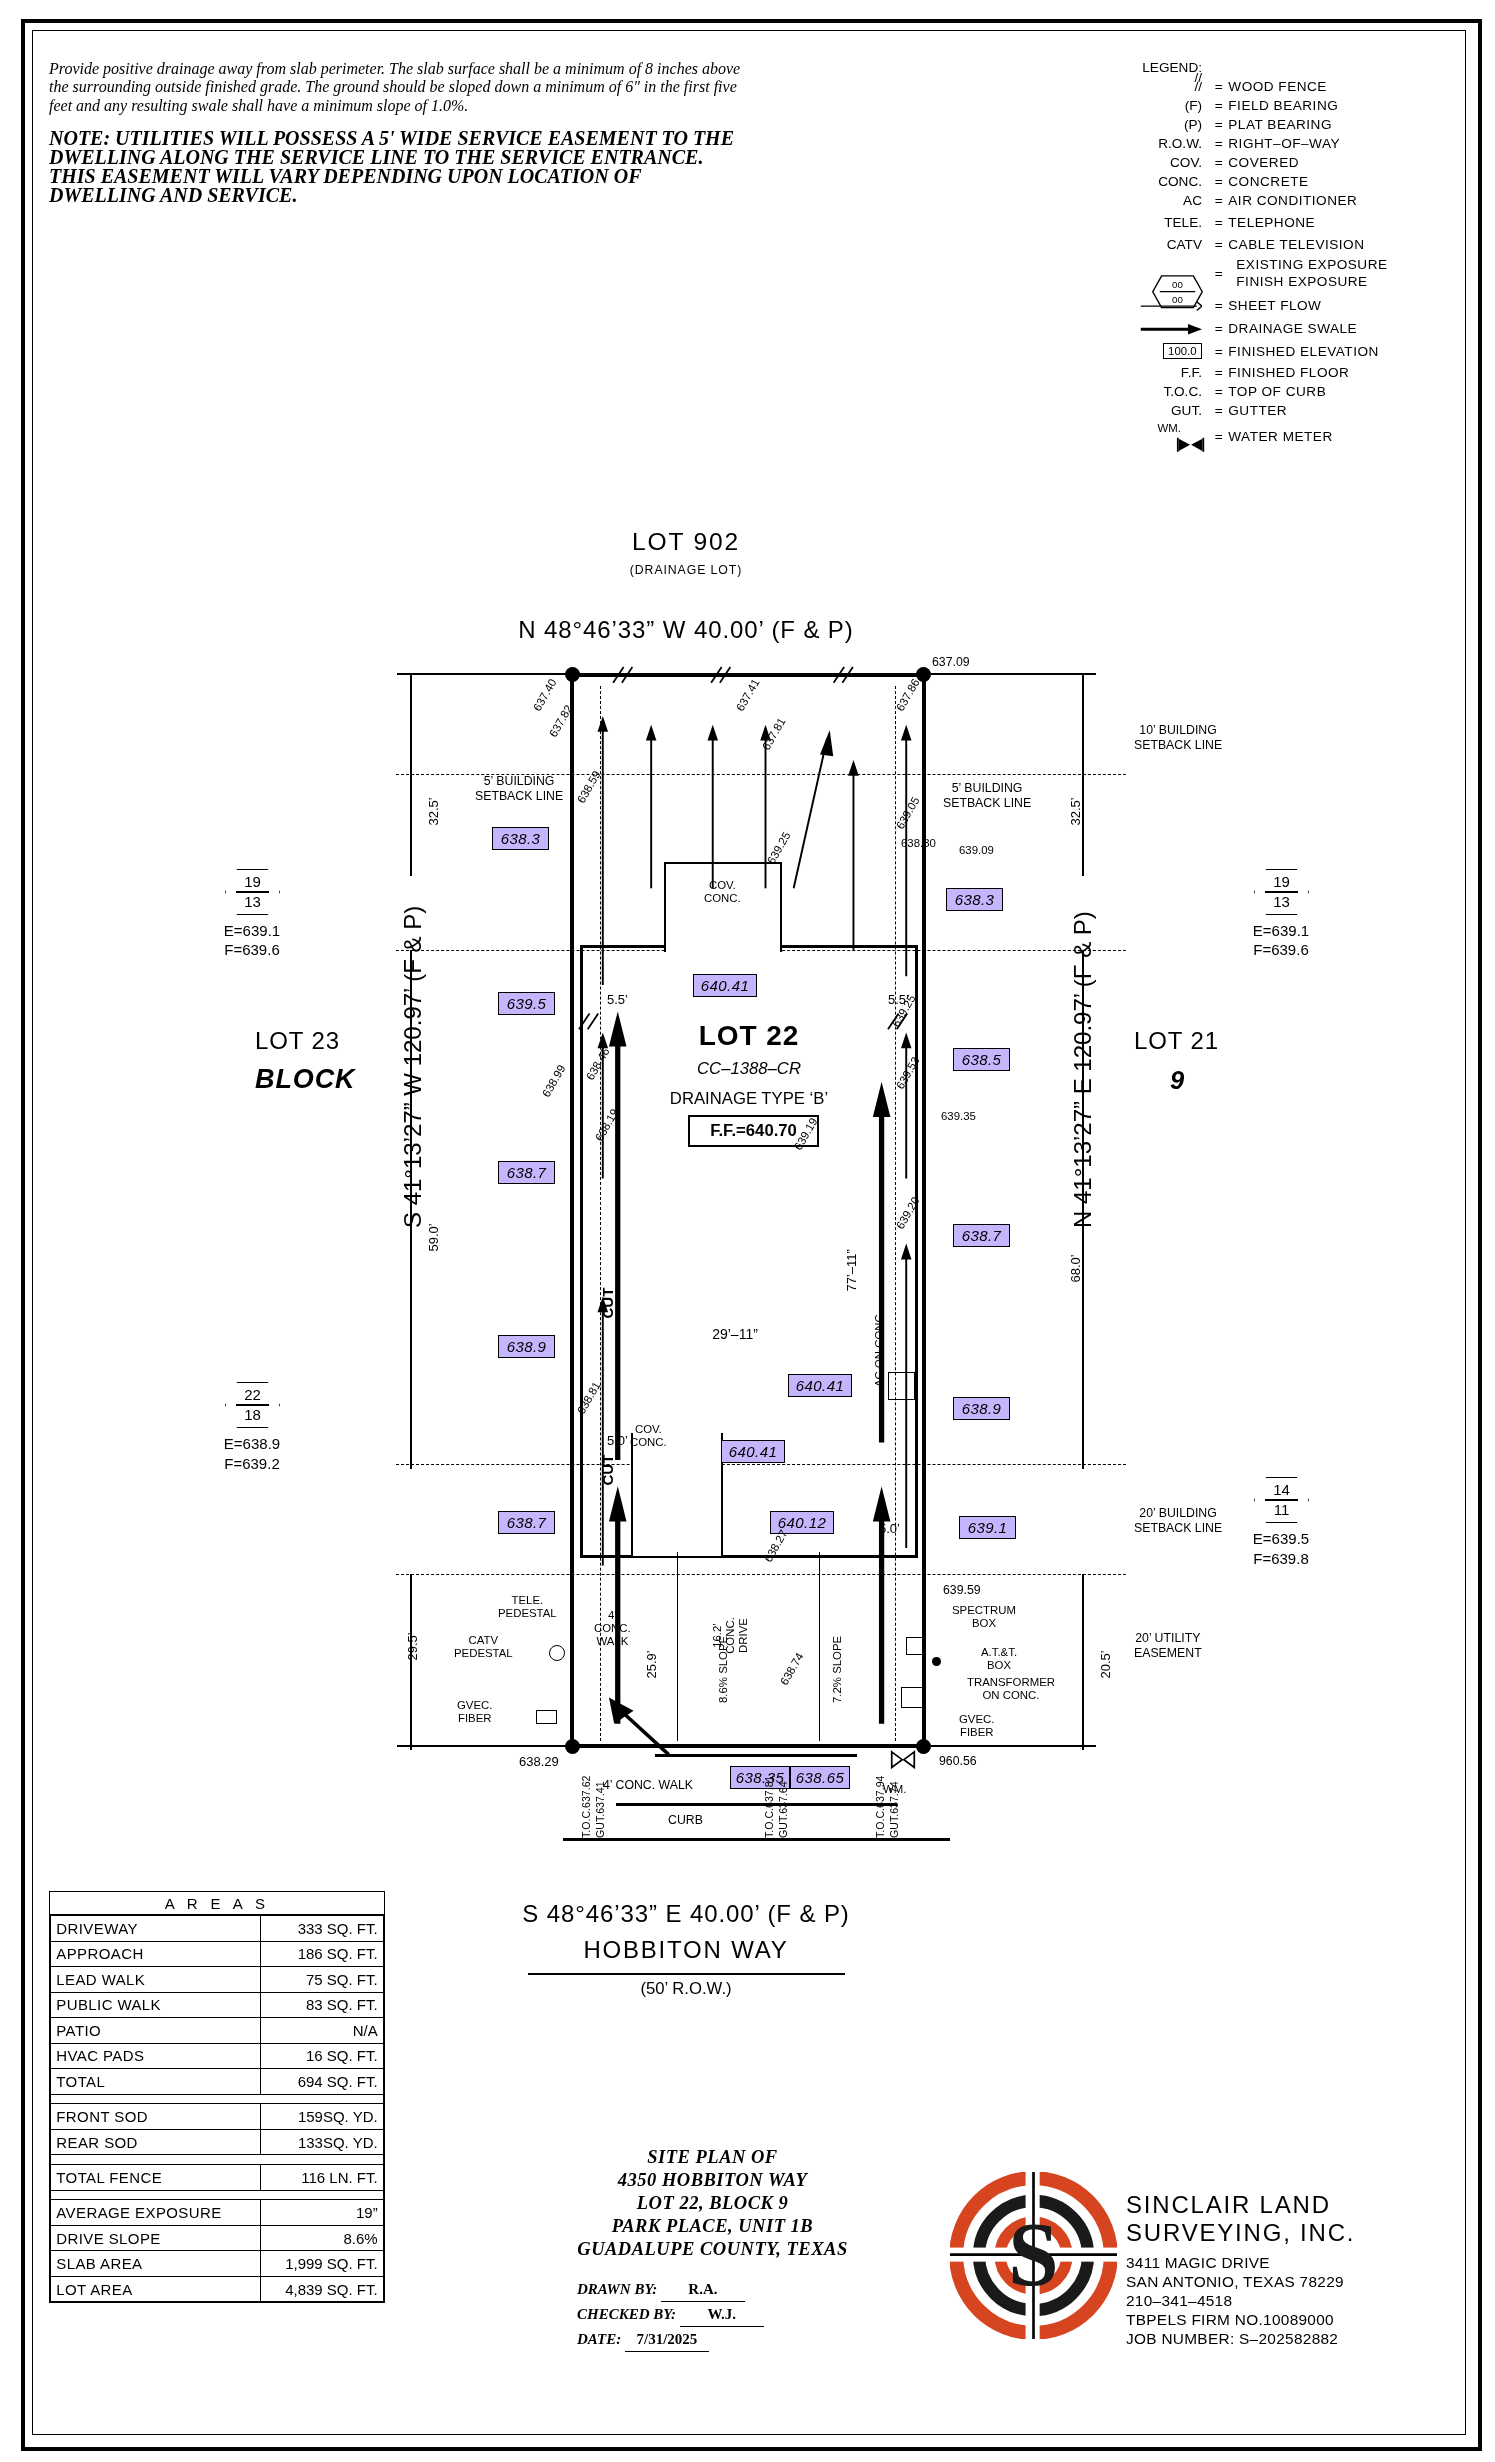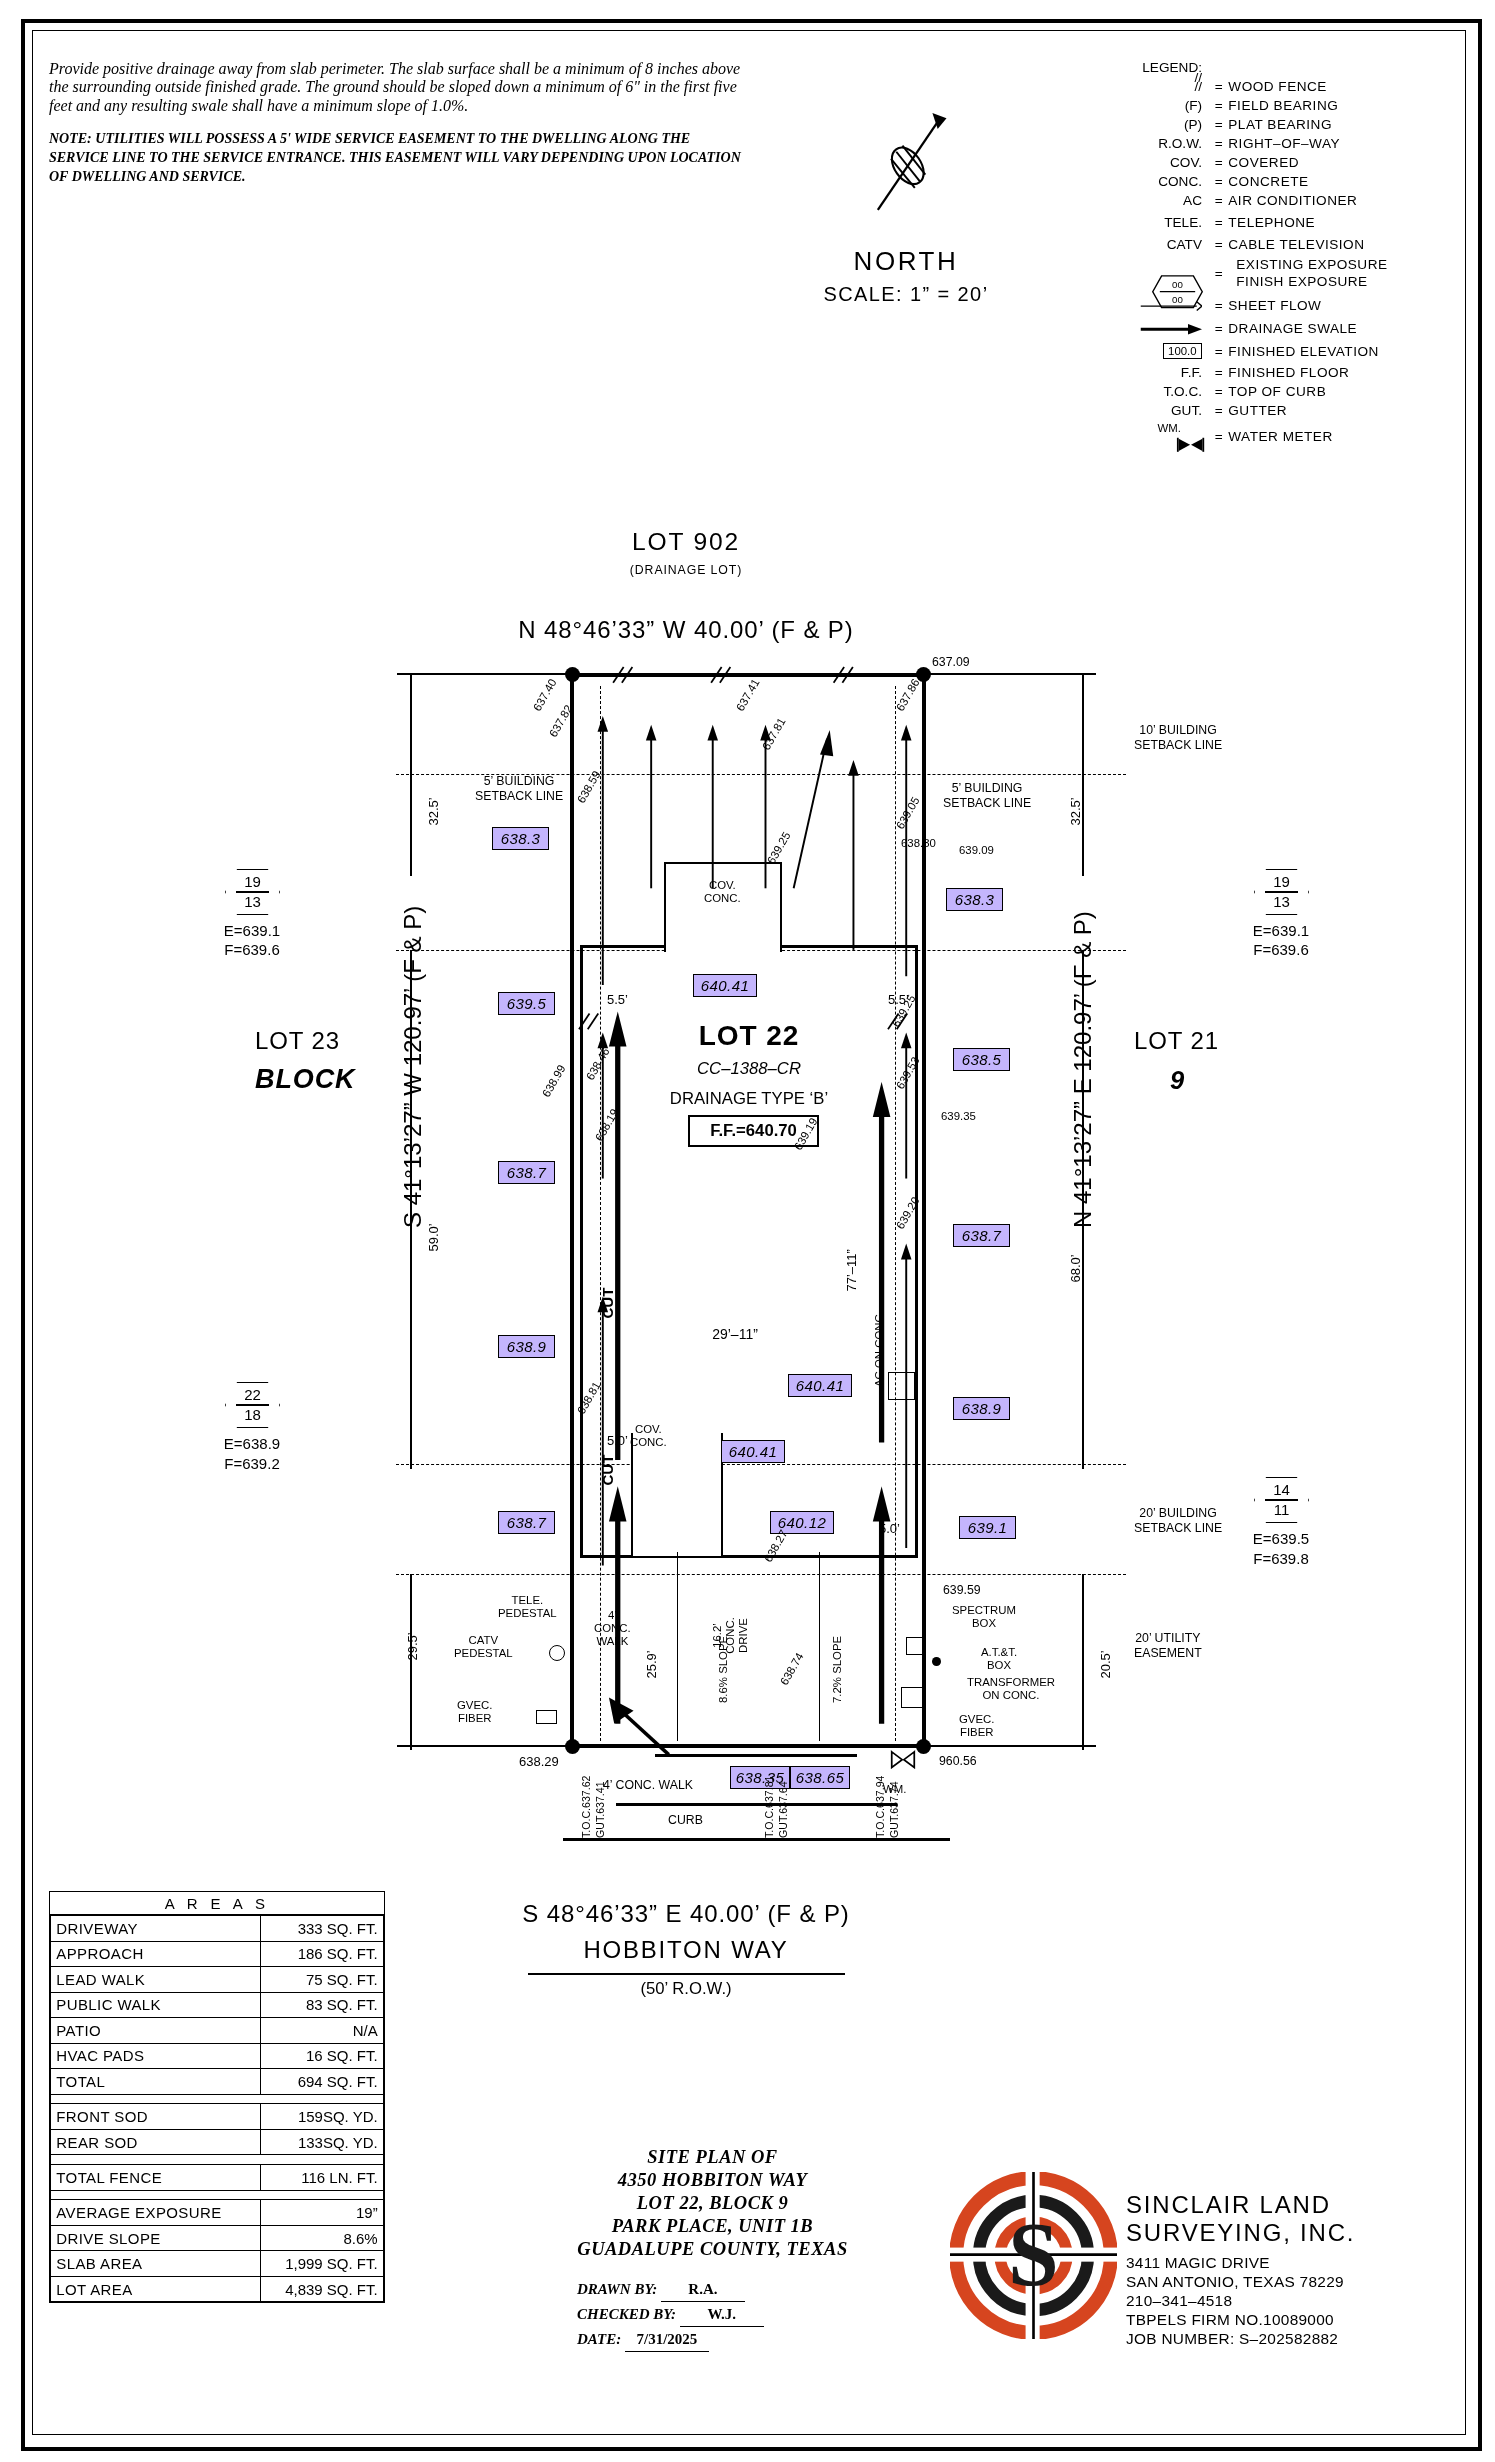--- a/index.html
+++ b/index.html
@@ -10,21 +10,21 @@
 
   .abs{position:absolute;}
   .serif{font-family:"Liberation Serif",serif;}
   .ital{font-style:italic;}
   .bold{font-weight:bold;}
 
   
   #notes{left:49px;top:49px;width:695px;}
   #notes .n1{font-family:"Liberation Serif",serif;font-style:italic;font-weight:bold;font-size:20px;line-height:23px;letter-spacing:0.2px;}
   #notes .n2{font-family:"Liberation Serif",serif;font-style:italic;font-size:16px;line-height:18.5px;margin-top:10.6px;}
-  #notes .n3{font-family:"Liberation Serif",serif;font-style:italic;font-weight:bold;font-size:14px;line-height:19px;margin-top:14px;}
+  #notes .n3{font-family:"Liberation Serif",serif;font-style:italic;font-weight:bold;font-size:20px;line-height:19px;margin-top:14px;}
 
   
   #north{left:774px;top:106px;width:264px;text-align:center;}
   #north .lbl{font-size:26px;letter-spacing:2.6px;margin-top:5.3px;}
   #north .scale{font-size:20px;letter-spacing:1.4px;margin-top:5.3px;}
 
   
   #legend{left:1104px;top:58px;width:352px;font-size:13.6px;line-height:19px;}
   #legend .row{display:flex;align-items:center;height:19px;}
   #legend .lh{width:98px;text-align:right;padding-right:7px;white-space:nowrap;}
@@ -76,34 +76,20 @@
 <div id="sheet">
 
   <div class="border-outer"></div>
   <div class="border-inner"></div>
 
   <div class="abs" id="notes">
     <div class="n2">Provide positive drainage away from slab perimeter. The slab surface shall be a minimum of 8 inches above the surrounding outside finished grade. The ground should be sloped down a minimum of 6" in the first five feet and any resulting swale shall have a minimum slope of 1.0%.</div>
     <div class="n3">NOTE: UTILITIES WILL POSSESS A 5' WIDE SERVICE EASEMENT TO THE DWELLING ALONG THE SERVICE LINE TO THE SERVICE ENTRANCE. THIS EASEMENT WILL VARY DEPENDING UPON LOCATION OF DWELLING AND SERVICE.</div>
   </div>
 
-  <div class="abs" id="north">
-    <svg width="264" height="132" viewBox="0 0 300 150">
-      <g stroke="#000" fill="none" stroke-width="2.4">
-        <path d="M180 8 L196 14 L186 26 Z" fill="#000" stroke="none"></path>
-        <line x1="186" y1="18" x2="118" y2="118" stroke-width="2.6"></line>
-        <ellipse cx="152" cy="68" rx="15" ry="23" transform="rotate(-35 152 68)" stroke-width="2.4"></ellipse>
-        <line x1="139" y1="52" x2="166" y2="86" stroke-width="2.2"></line>
-        <line x1="133" y1="60" x2="160" y2="93" stroke-width="2.2"></line>
-        <line x1="146" y1="45" x2="172" y2="78" stroke-width="2.2"></line>
-      </g>
-    </svg>
-    <div class="lbl">NORTH</div>
-    <div class="scale">SCALE:  1” = 20’</div>
-  </div>
 
   <div class="abs" id="legend">
     <div class="row">
         <div class="lh title">LEGEND:</div>
         <div class="eq"></div>
         <div class="rh"></div>
       </div>
     <div class="row">
         <div class="lh" style="margin-top:-19px">//</div>
       </div>

